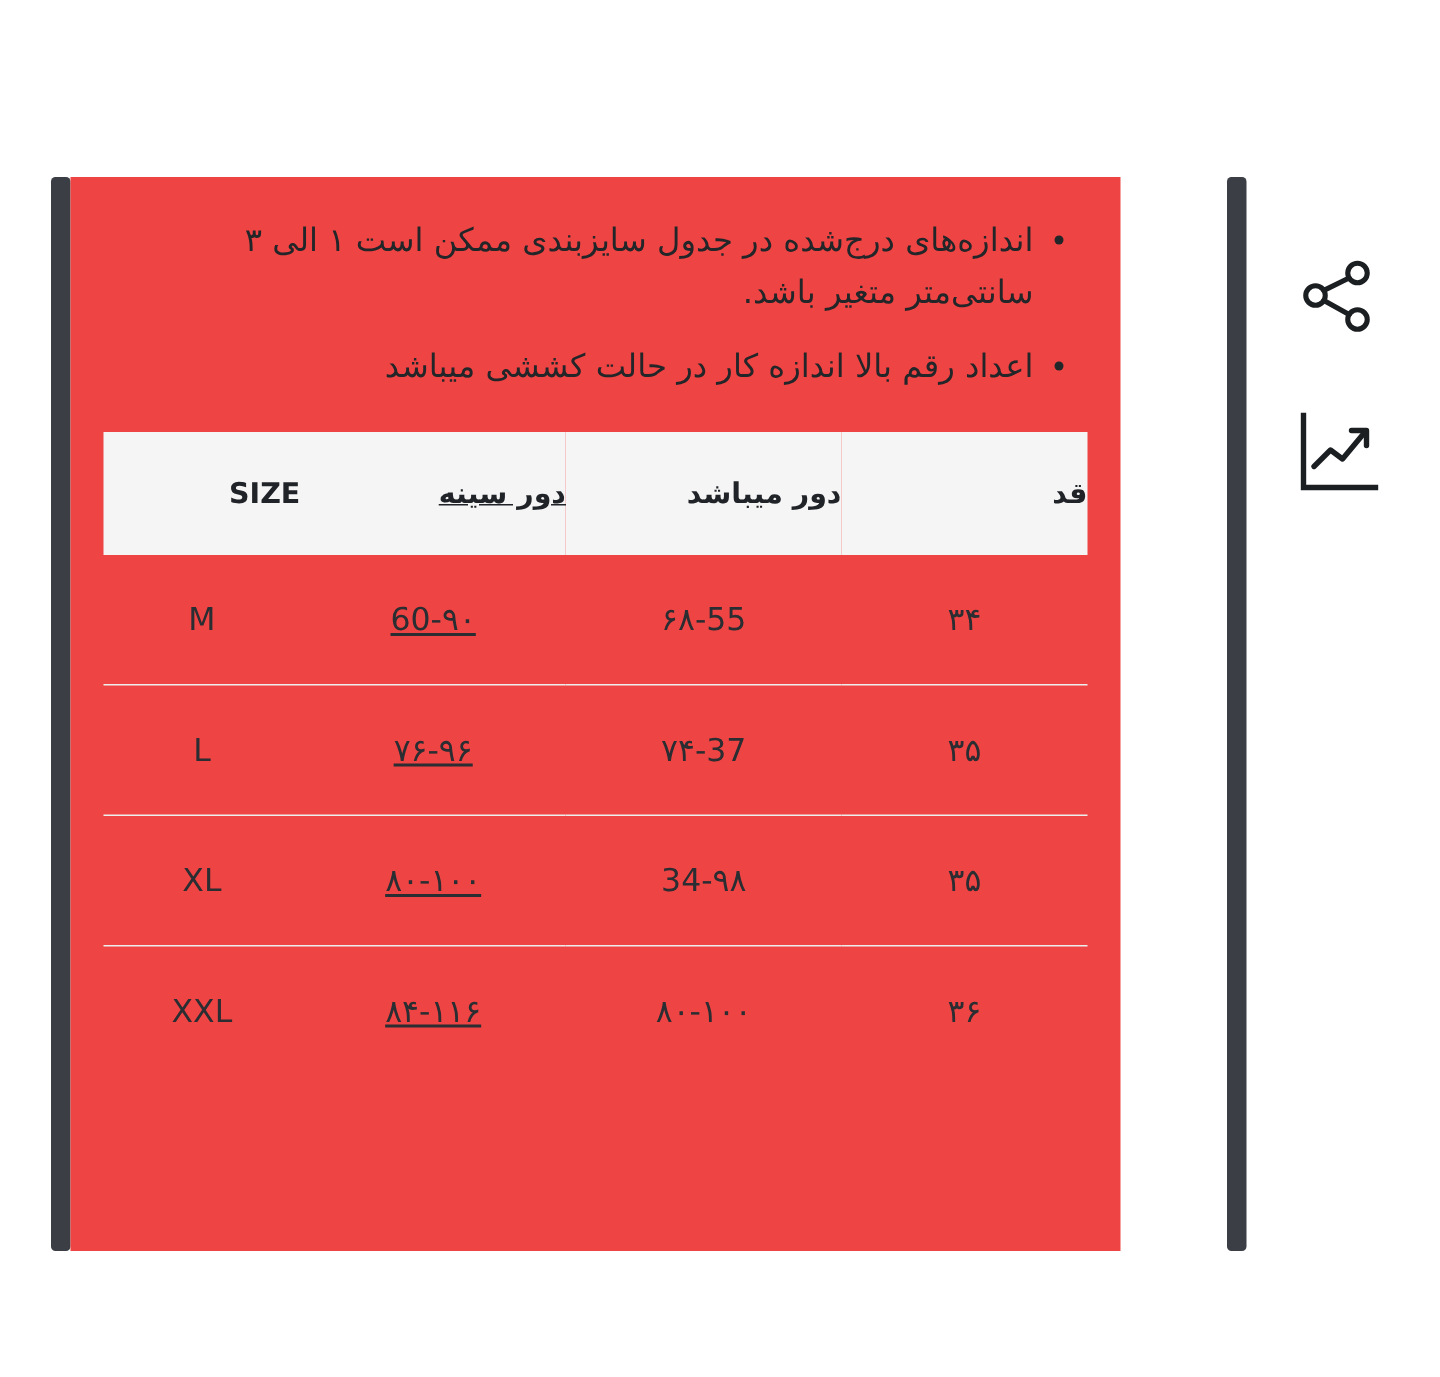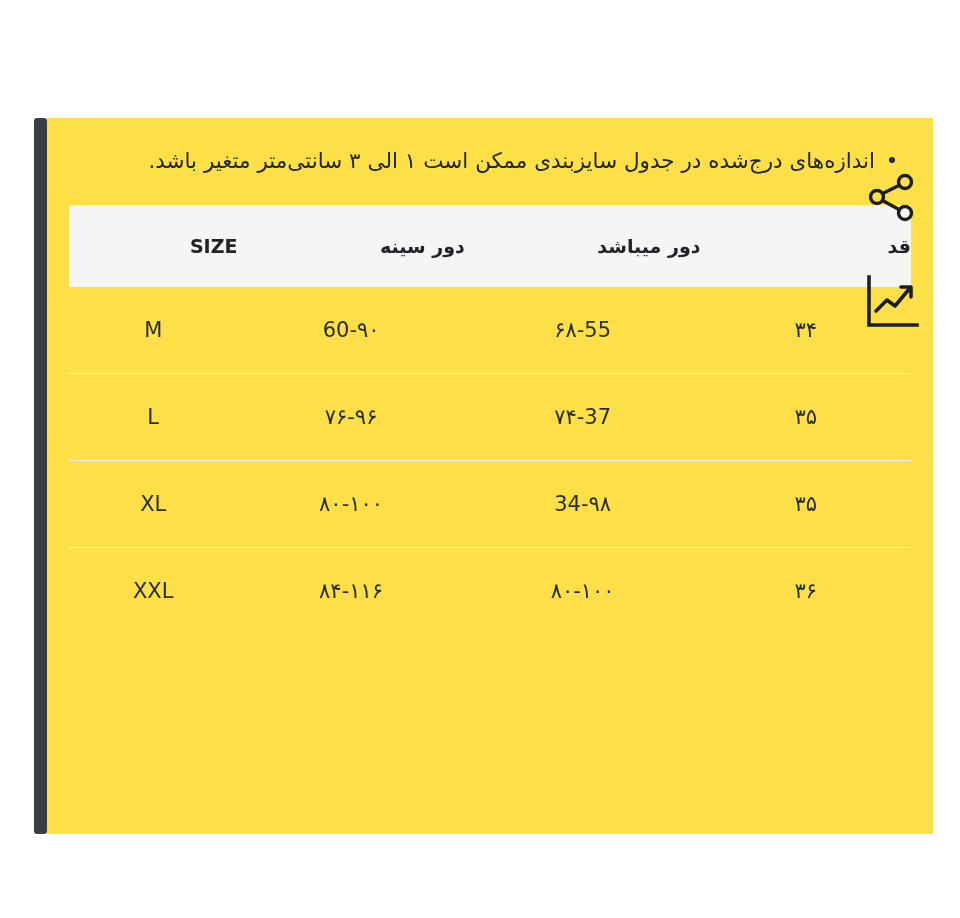--- a/index.html
+++ b/index.html
@@ -32,23 +32,23 @@
     border-radius: 3px;
   }
   .side-bar.left { left: 34px; }
   .side-bar.right { left: 818px; }
 
   
   #content {
     position: absolute;
     top: 118px;
     left: 47px;
-    width: 886px;
+    width: 700px;
     height: 716px;
-    background: #fde047;
+    background: #ef4444;
     overflow: hidden;
   }
 
   
   .notes {
     margin: 0;
     padding: 26px 36px 0 30px;
     list-style: none;
     direction: rtl;
     text-align: right;
@@ -98,21 +98,21 @@
     padding: 31px 0;
     border-bottom: 1px solid #ededed;
     font-weight: 400;
   }
   table.size-table tbody tr:last-child td {
     border-bottom: none;
   }
   
   .col-a { width: 25%; }
   .col-b { width: 28%; }
-  .col-c { width: 27%; }
+  .col-c { width: 27%; text-decoration: underline; }
   .col-d { width: 20%; }
 
   
   .float-icons {
     position: absolute;
     left: 852px;
     top: 168px;
     width: 80px;
     display: flex;
     flex-direction: column;
@@ -138,20 +138,24 @@
 
   <div class="side-bar left"></div>
   <div class="side-bar right"></div>
 
   <div id="content">
 
     <ul class="notes">
       <li class="note">
         <span class="dot"></span>
         <span>اندازه‌های درج‌شده در جدول سایزبندی ممکن است ۱ الی ۳ سانتی‌متر متغیر باشد.</span>
+      </li>
+      <li class="note">
+        <span class="dot"></span>
+        <span>اعداد رقم بالا اندازه کار در حالت کششی میباشد</span>
       </li>
     </ul>
 
     <div class="table-wrap">
       <table class="size-table">
         <thead>
           <tr>
             <th class="col-a">قد</th>
             <th class="col-b">دور میباشد</th>
             <th class="col-c">دور سینه</th>

